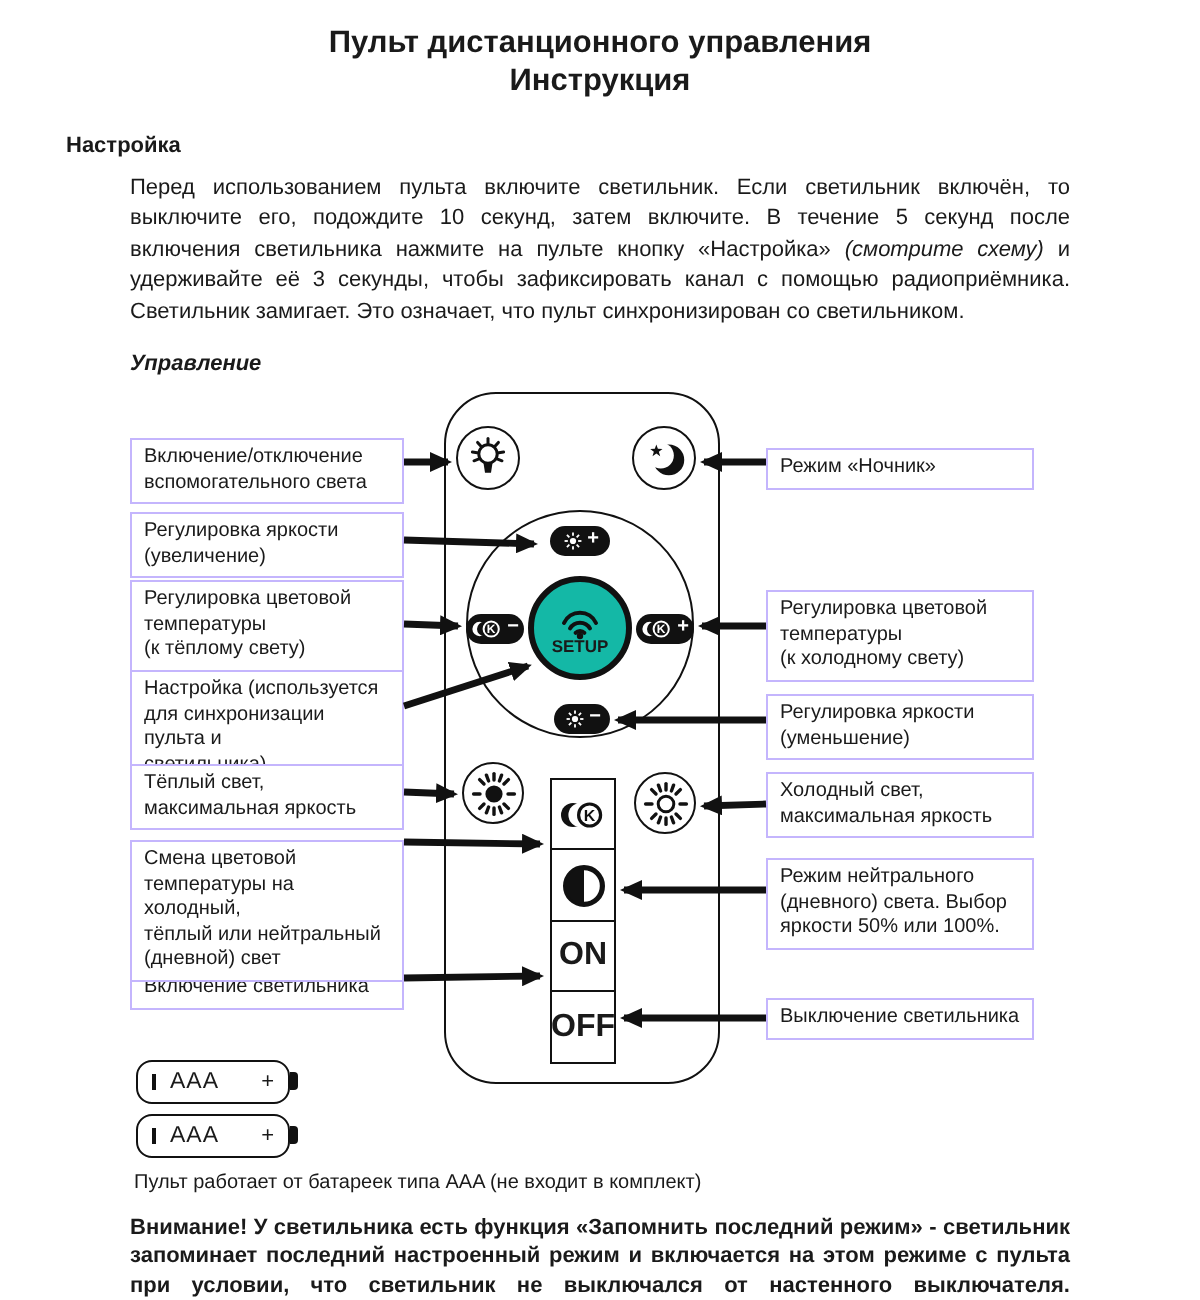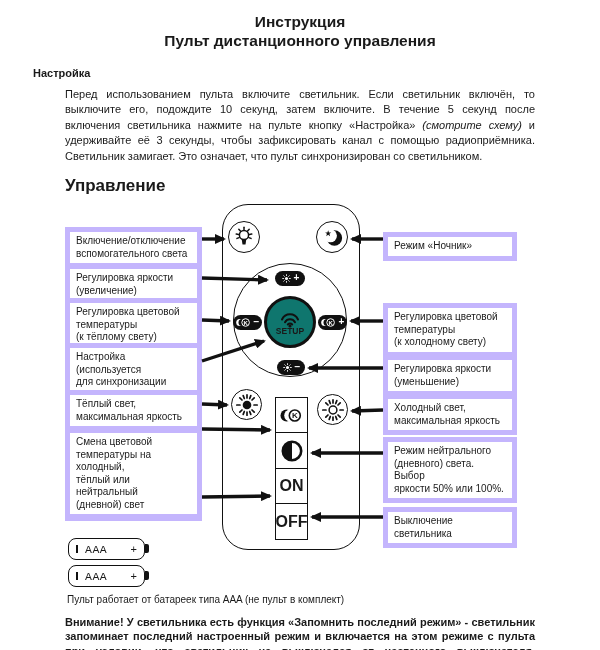--- a/index.html
+++ b/index.html
@@ -5,69 +5,69 @@
   html,body{margin:0;padding:0;background:#fff;}
   body{
     width:600px;height:650px;overflow:hidden;position:relative;
     font-family:"Liberation Sans","DejaVu Sans",sans-serif;
     color:#1a1a1a;-webkit-font-smoothing:antialiased;
   }
   .title{margin:12px 40px 0;text-align:center;font-weight:bold;font-size:15.5px;line-height:19px;}
   .h{margin:17px 33px 0;font-weight:bold;font-size:11px;}
   .p1{margin:8px 65px 12px;font-size:11px;line-height:15.4px;text-align:justify;}
   .p1 .it{font-style:italic;}
-  .h2{margin:7px 65px 0;font-weight:bold;font-size:17px;}
+  .h2{margin:7px 65px 0;font-weight:bold;font-size:11px;font-style:italic;}
 
   
   .diagram{position:relative;width:600px;height:390px;margin-top:5px;}
   .remote{position:absolute;left:222px;top:3px;width:138px;height:346px;
     border:1.6px solid #111;border-radius:26px;background:#fff;box-sizing:border-box;}
   .circle-btn{position:absolute;border:1.7px solid #111;border-radius:50%;background:#fff;
     box-sizing:border-box;display:flex;align-items:center;justify-content:center;}
   .big-circle{position:absolute;left:233px;top:62px;width:114px;height:114px;
     border:1.3px solid #111;border-radius:50%;box-sizing:border-box;background:#fff;}
   .pill{position:absolute;background:#111;border-radius:8px;height:15px;box-sizing:border-box;
     display:flex;align-items:center;justify-content:center;gap:2px;}
   .pill .sign{color:#fff;font-weight:bold;font-size:10px;line-height:10px;margin-top:-1px;}
   .setup-btn{position:absolute;left:264px;top:95px;width:52px;height:52px;border:3.5px solid #111;
-    border-radius:50%;background:#0f766e;box-sizing:border-box;display:flex;flex-direction:column;
+    border-radius:50%;background:#14b8a6;box-sizing:border-box;display:flex;flex-direction:column;
     align-items:center;justify-content:center;}
   .setup-btn .setup-label{font-size:8.5px;font-weight:bold;margin-top:-2px;letter-spacing:0;}
   .col{position:absolute;left:275px;top:196px;width:33px;}
   .col-btn{height:37px;border:1.6px solid #111;background:#fff;box-sizing:border-box;
     display:flex;align-items:center;justify-content:center;margin-top:-1.6px;}
   .col-btn:first-child{margin-top:0;}
   .col-btn .onoff{font-size:16px;font-weight:bold;letter-spacing:0;}
 
-  .co{position:absolute;border:5px solid #c4b5fd;background:#fff;box-sizing:border-box;
+  .co{position:absolute;border:1px solid #c4b5fd;background:#fff;box-sizing:border-box;
     font-size:10px;line-height:12.5px;padding:3px 6px;white-space:pre-line;}
   .co-l{left:65px;width:137px;}
   .co-r{left:383px;width:134px;}
 
   .arrows{position:absolute;left:0;top:0;width:600px;height:390px;pointer-events:none;}
   .arrows line{stroke:#111;stroke-width:3.4;}
 
   .battery{position:absolute;left:68px;width:77px;height:22px;border:1.8px solid #111;
     border-radius:8px;box-sizing:border-box;background:#fff;display:flex;align-items:center;
     padding:0 7px;}
   .battery .tick{width:2px;height:8px;background:#111;margin-right:7px;}
-  .battery .aaa{font-size:11.5px;letter-spacing:0.5px;font-family:Liberation Mono, monospace;}
+  .battery .aaa{font-size:11.5px;letter-spacing:0.5px;}
   .battery .bplus{margin-left:auto;font-size:11px;}
   .battery .nub{position:absolute;right:-5px;top:5px;width:4px;height:9px;background:#111;
     border-radius:0 2px 2px 0;}
 
   .bat-caption{margin:3px 0 0 67px;font-size:10px;}
   .warning{margin:10px 65px 0;font-size:11px;font-weight:bold;line-height:14.4px;text-align:justify;}
 </style>
 </head>
 <body>
 
 <div class="title">
+  <div>Пульт дистанционного управления</div>
   <div>Инструкция</div>
-  <div>Пульт дистанционного управления</div>
 </div>
 
 <div class="h">Настройка</div>
 
 <div class="p1"><span>Перед использованием пульта включите светильник. Если светильник включён, то выключите его, подождите 10 секунд, затем включите. В течение 5 секунд после включения светильника нажмите на пульте кнопку «Настройка» </span><span class="it">(смотрите схему)</span><span> и удерживайте её 3 секунды, чтобы зафиксировать канал с помощью радиоприёмника. Светильник замигает. Это означает, что пульт синхронизирован со светильником.</span></div>
 
 <div class="h2">Управление</div>
 
 <div class="diagram">
 
@@ -285,15 +285,15 @@
     <span class="nub"></span>
   </div>
   <div class="battery" style="top:364px;">
     <span class="tick"></span>
     <span class="aaa">AAA</span>
     <span class="bplus">+</span>
     <span class="nub"></span>
   </div>
 </div>
 
-<div class="bat-caption">Пульт работает от батареек типа AAA (не пульт в комплект)</div>
+<div class="bat-caption">Пульт работает от батареек типа AAA (не входит в комплект)</div>
 
 <div class="warning">Внимание! У светильника есть функция «Запомнить последний режим» - светильник запоминает последний настроенный режим и включается на этом режиме с пульта при условии, что светильник не выключался от настенного выключателя. Выключение светильника от настенного выключателя сбрасывает настройки, пульт остаётся привязанным.</div>
 
 </body></html>

